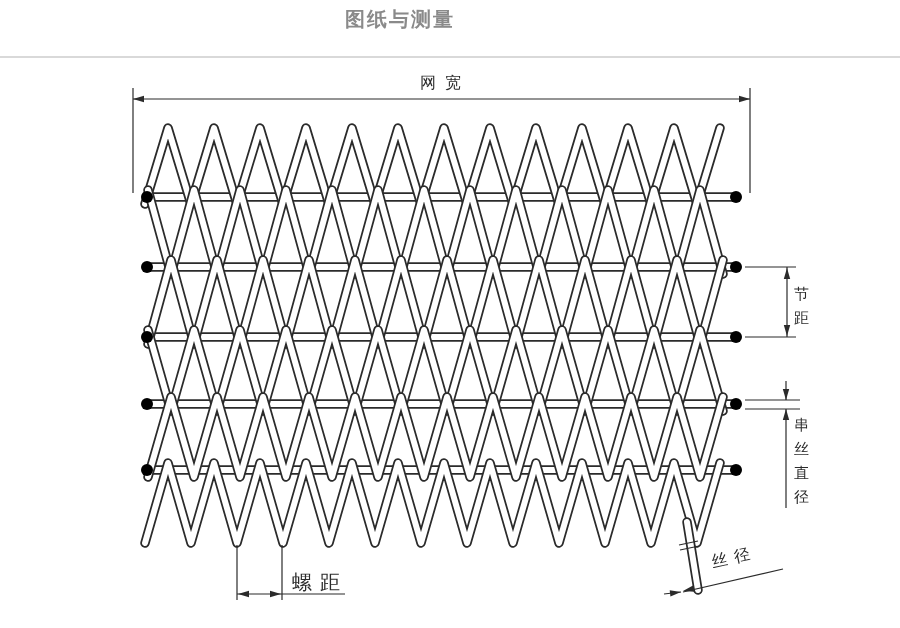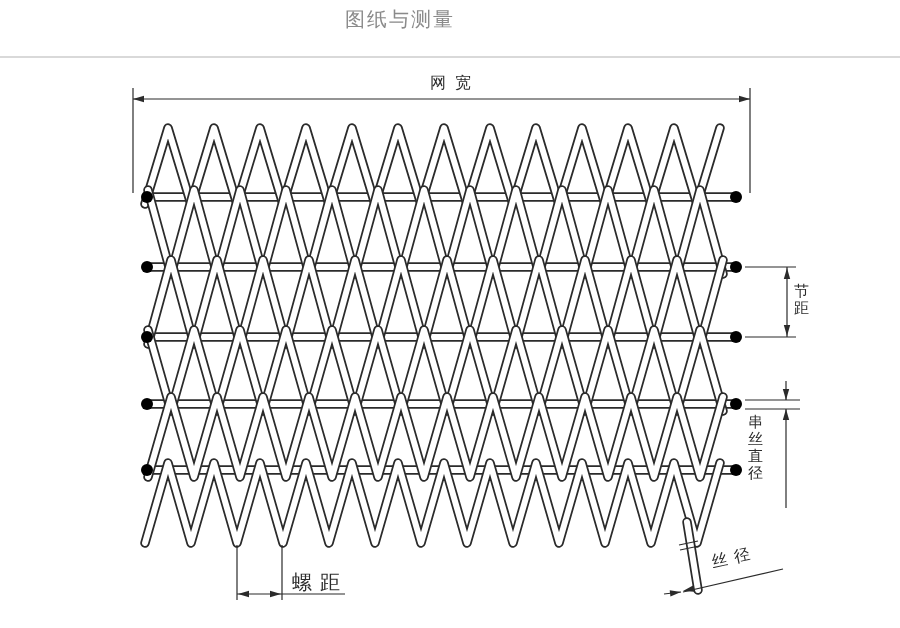--- a/index.html
+++ b/index.html
@@ -2,38 +2,38 @@
 <html><head>
 <meta charset="utf-8">
 <style>
   html,body{margin:0;padding:0;}
   body{
     width:900px;height:628px;position:relative;background:#ffffff;
     font-family:"Liberation Sans","DejaVu Sans",sans-serif;overflow:hidden;
   }
   .page-title{
     position:absolute;left:0;top:6px;width:800px;text-align:center;
-    font-size:20px;font-weight:normal;letter-spacing:2px;
+    font-size:20px;font-weight:bold;letter-spacing:2px;
   }
   .title-divider{
     position:absolute;left:0;top:56px;width:900px;height:2px;
   }
   .diagram-canvas{position:absolute;left:0;top:0;width:900px;height:628px;}
   svg{position:absolute;left:0;top:0;}
   .lbl{position:absolute;color:#2b2b2b;white-space:nowrap;}
   .lbl-mesh-width{
-    left:393px;top:73px;width:124px;text-align:center;
+    left:383px;top:73px;width:124px;text-align:center;
     font-size:16px;letter-spacing:9px;
   }
   .lbl-vertical{
-    width:17px;font-size:15px;line-height:17px;
+    width:17px;font-size:15px;line-height:24px;
     word-break:break-all;white-space:normal;text-align:center;
   }
   .lbl-pitch{left:793px;top:282px;}
-  .lbl-cross-wire-diameter{left:747px;top:413px;text-align:center;}
+  .lbl-cross-wire-diameter{left:793px;top:413px;text-align:center;}
   .lbl-spiral-pitch{left:292px;top:569px;font-size:20px;letter-spacing:8px;}
   .lbl-wire-diameter{
     left:714px;top:552px;font-size:16px;letter-spacing:7px;
     transform:rotate(-12deg);transform-origin:left bottom;
   }
 </style>
 </head>
 <body>
 
 <div class="diagram-canvas">

